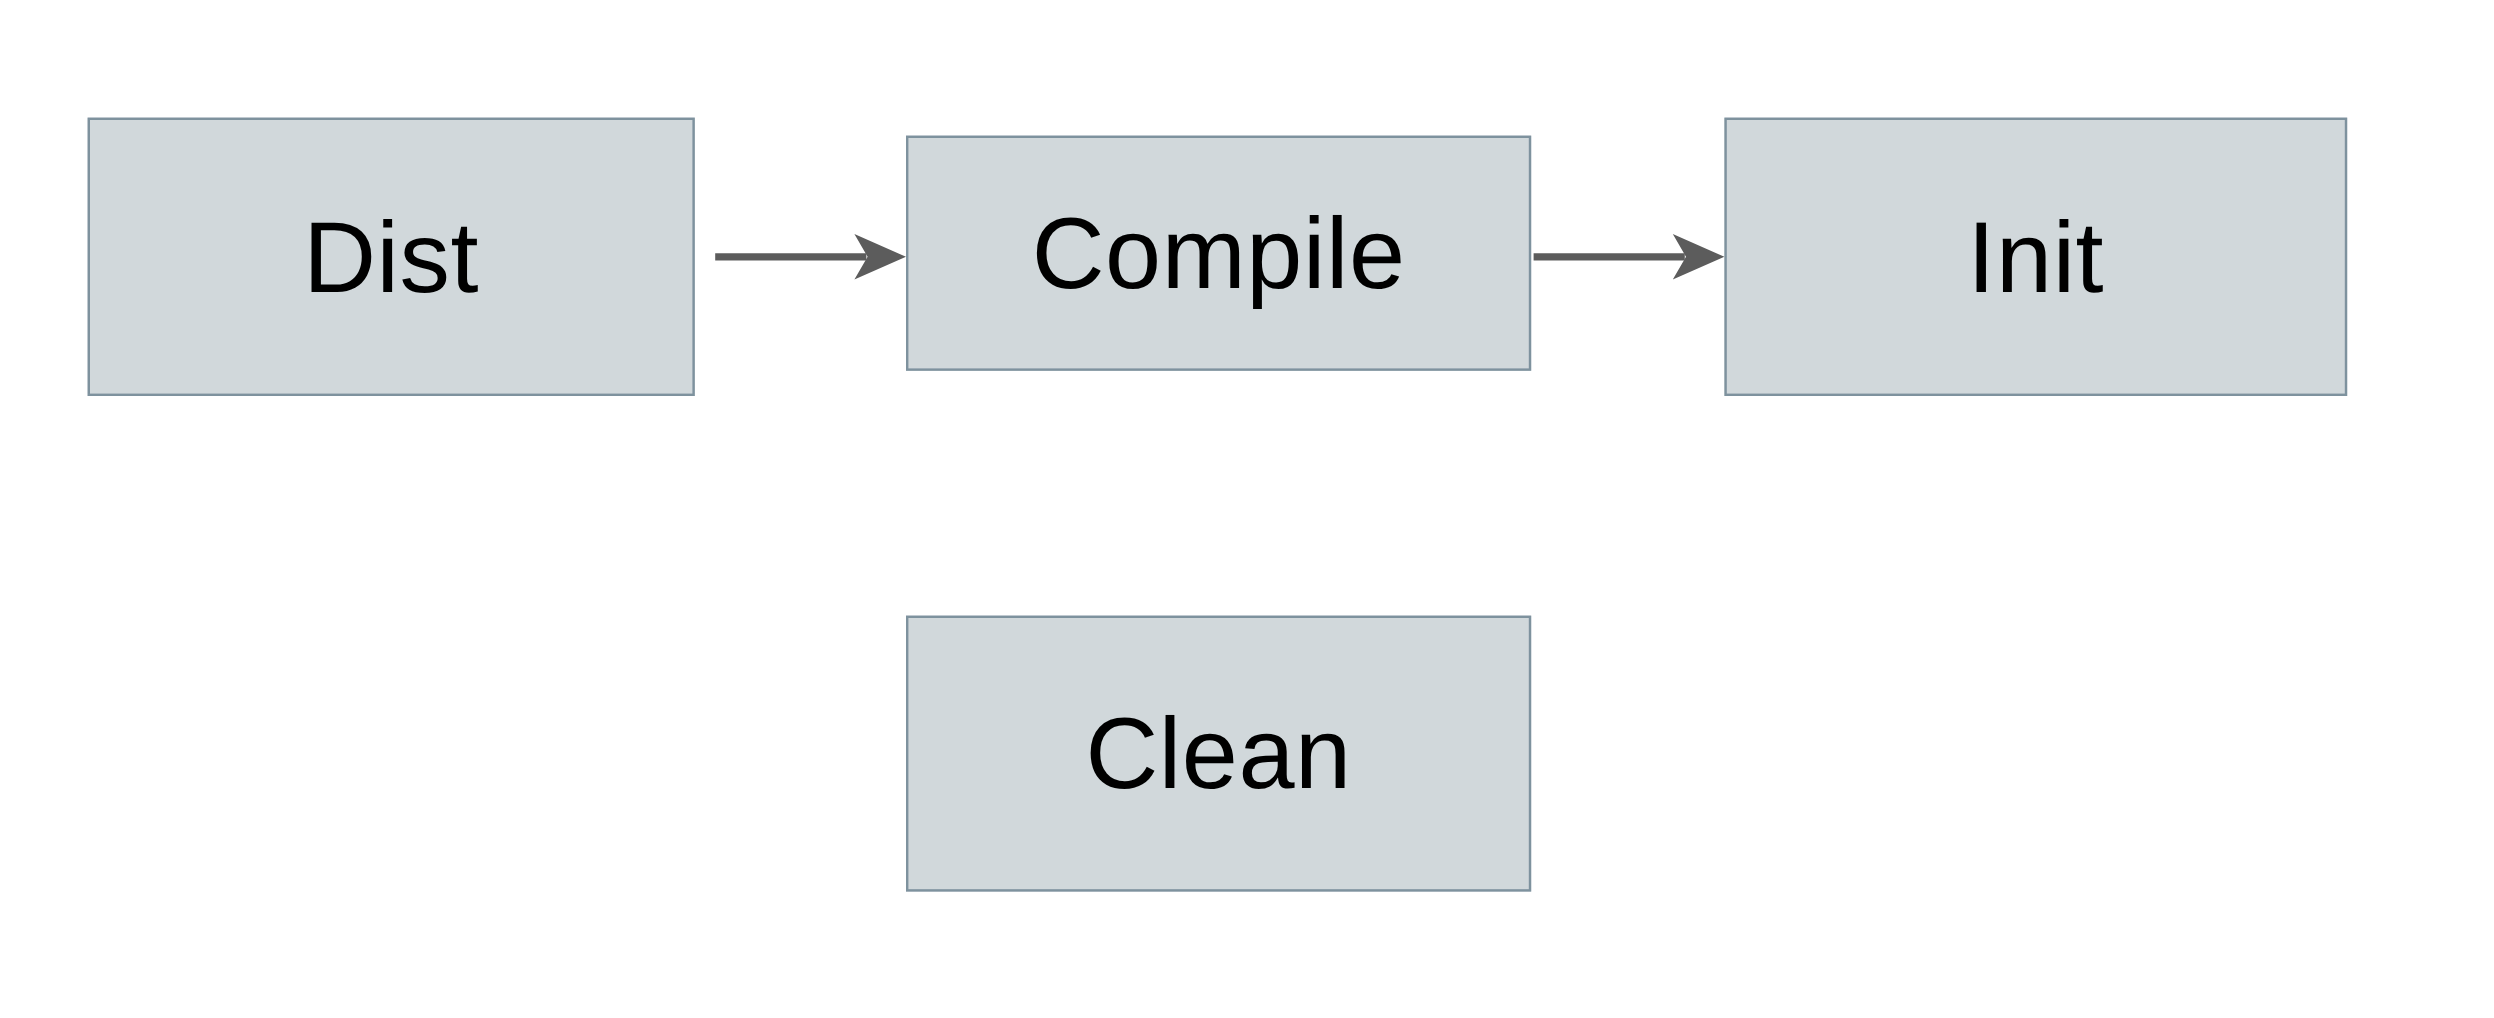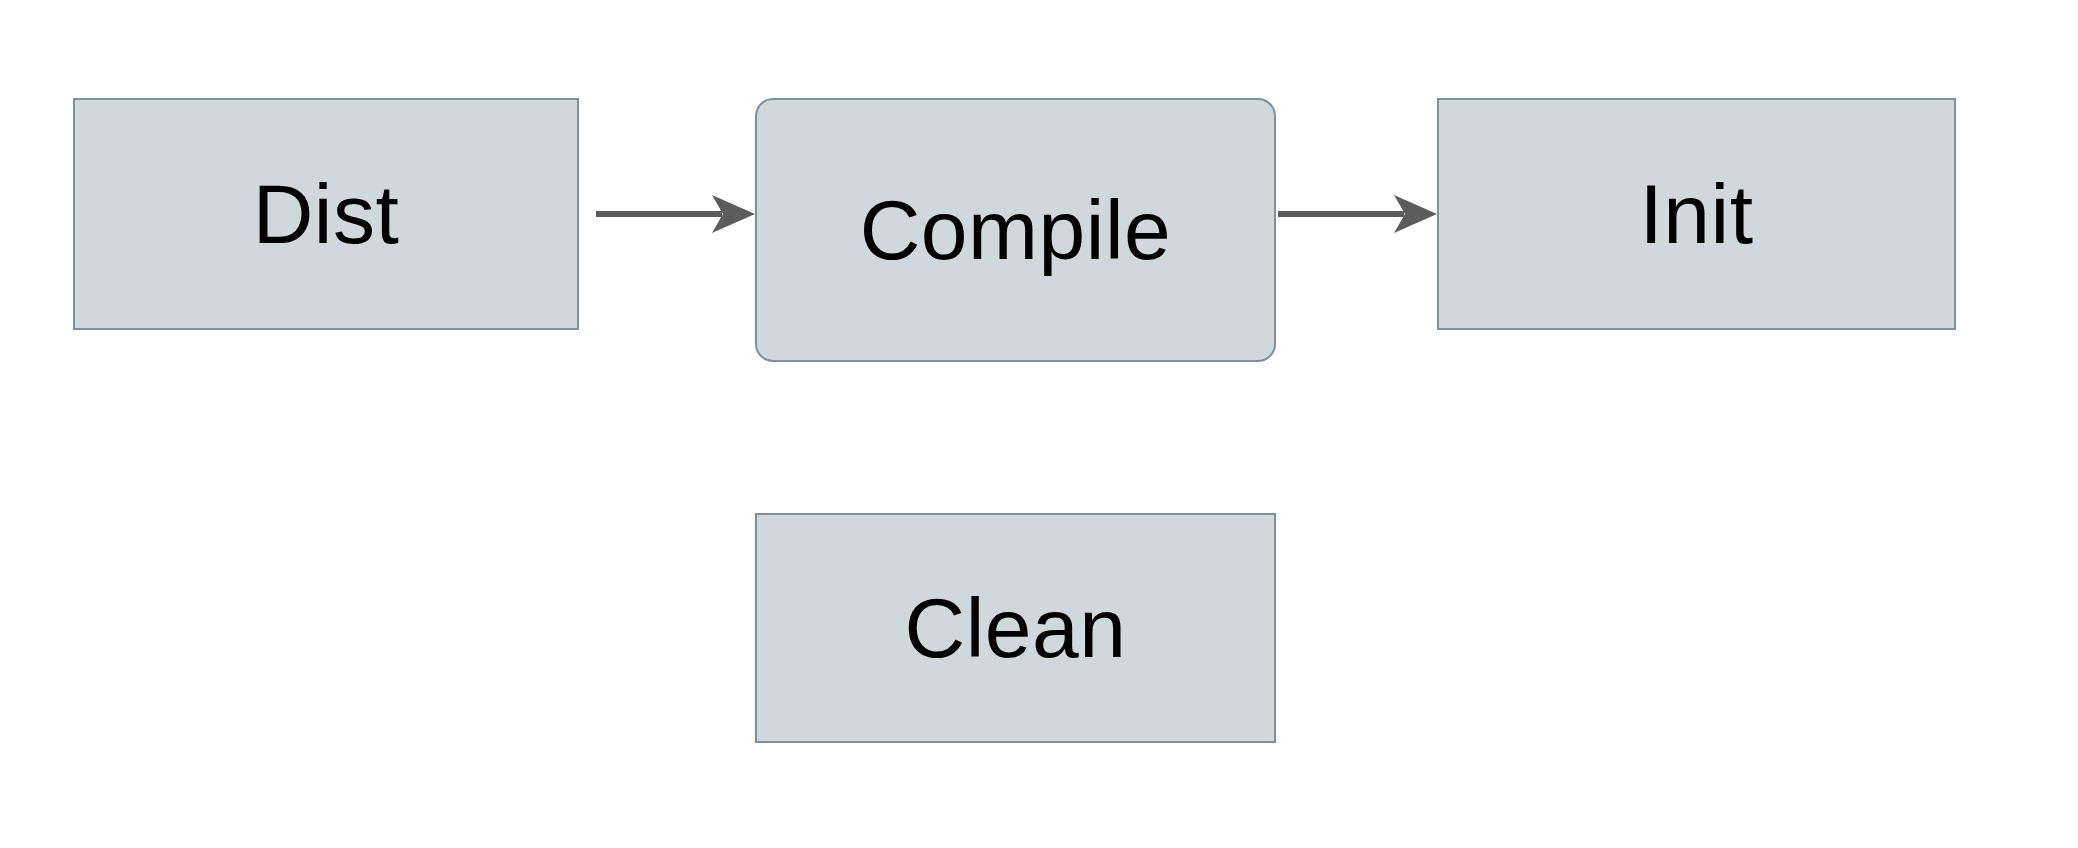--- a/index.html
+++ b/index.html
@@ -26,21 +26,21 @@
   }
   .node-label {
     font-size: 84px;
     font-weight: 400;
     color: #000000;
     letter-spacing: 0.5px;
     line-height: 1;
     user-select: none;
   }
   #node-dist    { left: 73px;   top: 98px;  width: 506px; height: 232px; }
-  #node-compile { left: 755px;  top: 98px;  width: 521px; height: 264px; border-radius: 18px; }
+  #node-compile { left: 755px;  top: 113px;  width: 521px; height: 196px; }
   #node-init    { left: 1437px; top: 98px;  width: 519px; height: 232px; }
   #node-clean   { left: 755px;  top: 513px; width: 521px; height: 230px; }
   .connectors {
     position: absolute;
     left: 0;
     top: 0;
     width: 2078px;
     height: 848px;
     pointer-events: none;
   }

